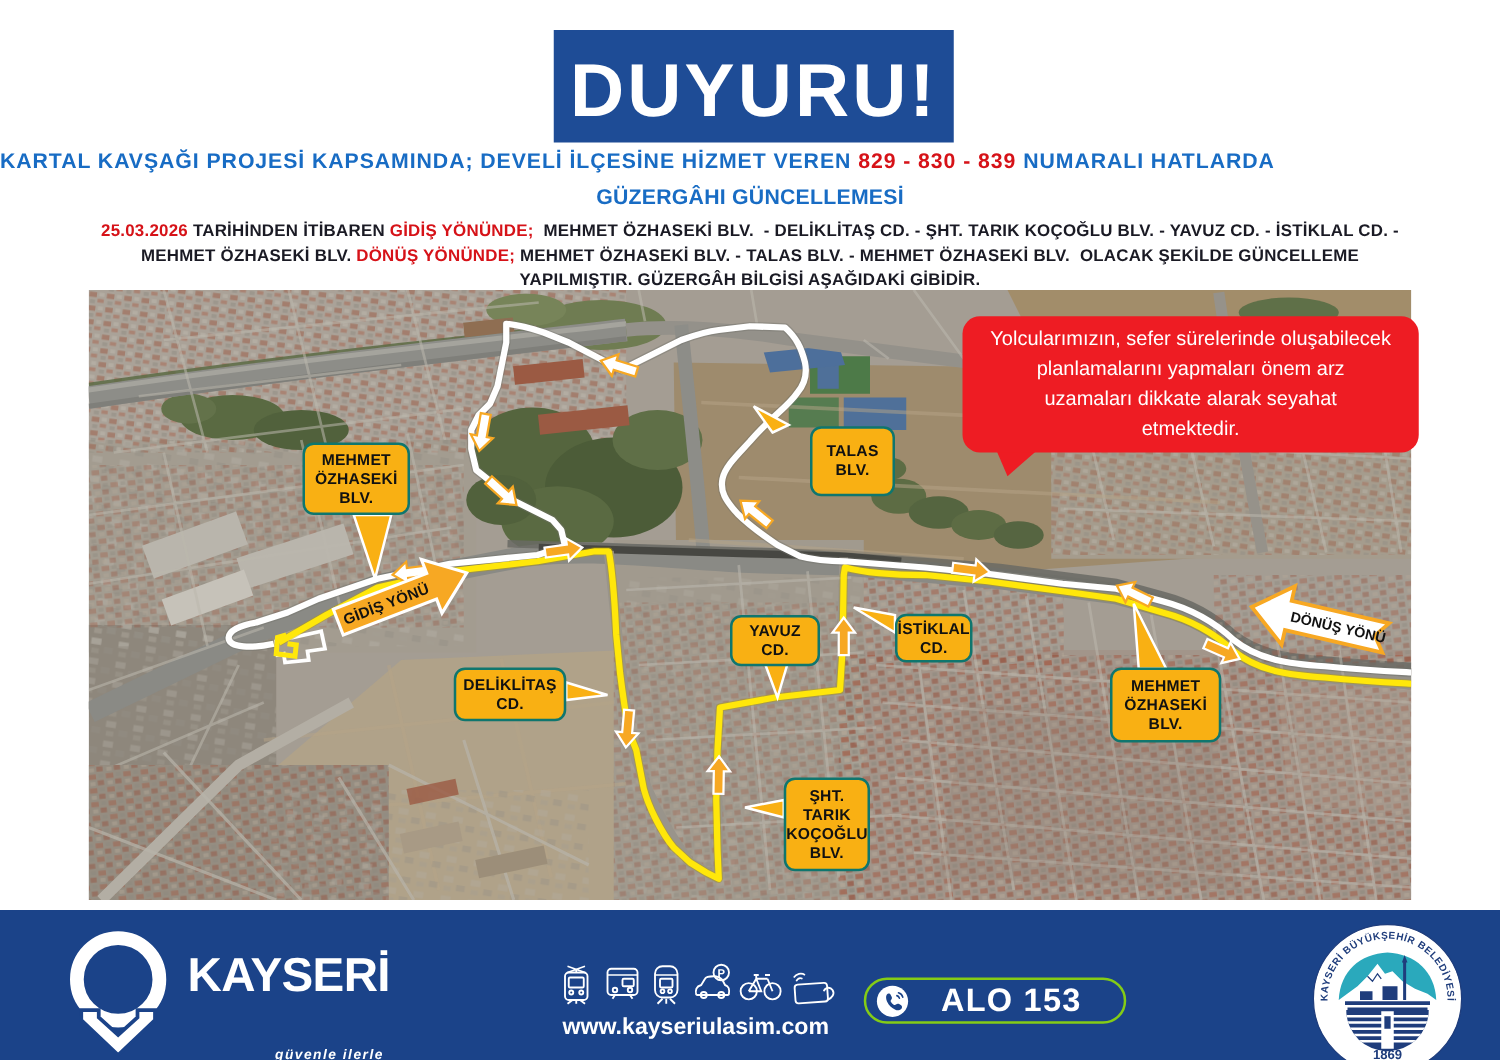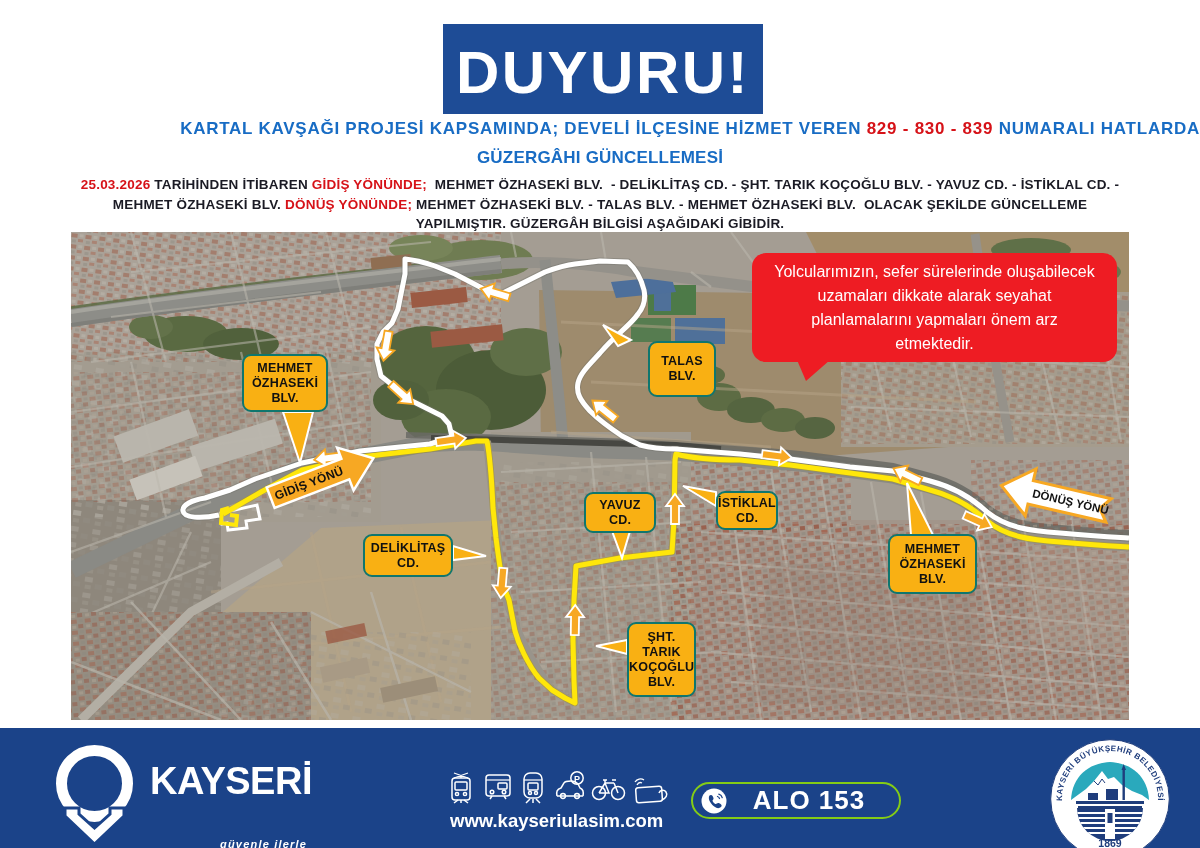--- a/index.html
+++ b/index.html
@@ -10,21 +10,21 @@
        color:#111111;font-weight:bold;font-size:12.5px;line-height:15px;text-align:center;
        display:flex;flex-direction:column;justify-content:center;letter-spacing:0.2px;}
 </style>
 </head>
 <body>
 
 <div class="abs" style="left:443px;top:24px;width:320px;height:90px;background:#1e4c96;"></div>
 
 <div class="abs" style="left:443px;top:24px;width:320px;height:90px;display:flex;align-items:center;justify-content:center;padding-top:6px;box-sizing:border-box;color:#ffffff;font-weight:bold;font-size:60px;letter-spacing:2.5px;">DUYURU!</div>
 
-<div class="abs" style="left:0;top:119px;width:1200px;text-align:right;color:#186cc4;font-weight:bold;font-size:17px;letter-spacing:0.75px;">KARTAL KAVŞAĞI PROJESİ KAPSAMINDA; DEVELİ İLÇESİNE HİZMET VEREN <span style="color:#d61218;">829 - 830 - 839</span> NUMARALI HATLARDA</div>
+<div class="abs" style="left:0;top:119px;width:1200px;text-align:left;color:#186cc4;font-weight:bold;font-size:17px;letter-spacing:0.75px;">KARTAL KAVŞAĞI PROJESİ KAPSAMINDA; DEVELİ İLÇESİNE HİZMET VEREN <span style="color:#d61218;">829 - 830 - 839</span> NUMARALI HATLARDA</div>
 
 <div class="abs" style="left:0;top:148px;width:1200px;text-align:center;color:#186cc4;font-weight:bold;font-size:17px;letter-spacing:0.2px;">GÜZERGÂHI GÜNCELLEMESİ</div>
 
 <div class="abs" style="left:0;top:175px;width:1200px;text-align:center;color:#1a1a24;font-weight:bold;font-size:13.5px;line-height:19.5px;letter-spacing:0.2px;">
 <span style="color:#d61218;">25.03.2026</span> TARİHİNDEN İTİBAREN <span style="color:#d61218;">GİDİŞ YÖNÜNDE;</span>&nbsp; MEHMET ÖZHASEKİ BLV.&nbsp; - DELİKLİTAŞ CD. - ŞHT. TARIK KOÇOĞLU BLV. - YAVUZ CD. - İSTİKLAL CD. -<br>
 MEHMET ÖZHASEKİ BLV. <span style="color:#d61218;">DÖNÜŞ YÖNÜNDE;</span> MEHMET ÖZHASEKİ BLV. - TALAS BLV. - MEHMET ÖZHASEKİ BLV.&nbsp; OLACAK ŞEKİLDE GÜNCELLEME<br>
 YAPILMIŞTIR. GÜZERGÂH BİLGİSİ AŞAĞIDAKİ GİBİDİR.
 </div>
 
 <div class="abs" style="left:71px;top:232px;width:1058px;height:488px;">
@@ -267,24 +267,24 @@
   <polygon points="645,260 645,274 612,254" fill="#f9b013" stroke="#ffffff" stroke-width="2"></polygon>
 
   <polygon points="556,408 556,422 525,414" fill="#f9b013" stroke="#ffffff" stroke-width="2"></polygon>
 
   <polygon points="840,303 862,303 836,251" fill="#f9b013" stroke="#ffffff" stroke-width="2"></polygon>
 
   <polygon points="726,128 759,128 735,149" fill="#ee1c23"></polygon>
 </svg>
 </div>
 
-<div class="abs" style="left:752px;top:253px;width:365px;height:109px;background:#ee1c23;border-radius:14px;color:#ffffff;font-size:16px;line-height:24px;white-space:nowrap;text-align:center;display:flex;flex-direction:column;justify-content:center;">
+<div class="abs" style="left:770px;top:253px;width:365px;height:109px;background:#ee1c23;border-radius:14px;color:#ffffff;font-size:16px;line-height:24px;white-space:nowrap;text-align:center;display:flex;flex-direction:column;justify-content:center;">
 <div>Yolcularımızın, sefer sürelerinde oluşabilecek</div>
+<div>planlamalarını yapmaları önem arz</div>
 <div>uzamaları dikkate alarak seyahat</div>
-<div>planlamalarını yapmaları önem arz</div>
 <div>etmektedir.</div>
 </div>
 
 <div class="abs lbl" style="left:242px;top:354px;width:86px;height:58px;">MEHMET<br>ÖZHASEKİ<br>BLV.</div>
 
 <div class="abs lbl" style="left:648px;top:341px;width:68px;height:56px;">TALAS<br>BLV.</div>
 
 <div class="abs lbl" style="left:363px;top:534px;width:90px;height:43px;">DELİKLİTAŞ<br>CD.</div>
 
 <div class="abs lbl" style="left:584px;top:492px;width:72px;height:41px;">YAVUZ<br>CD.</div>

